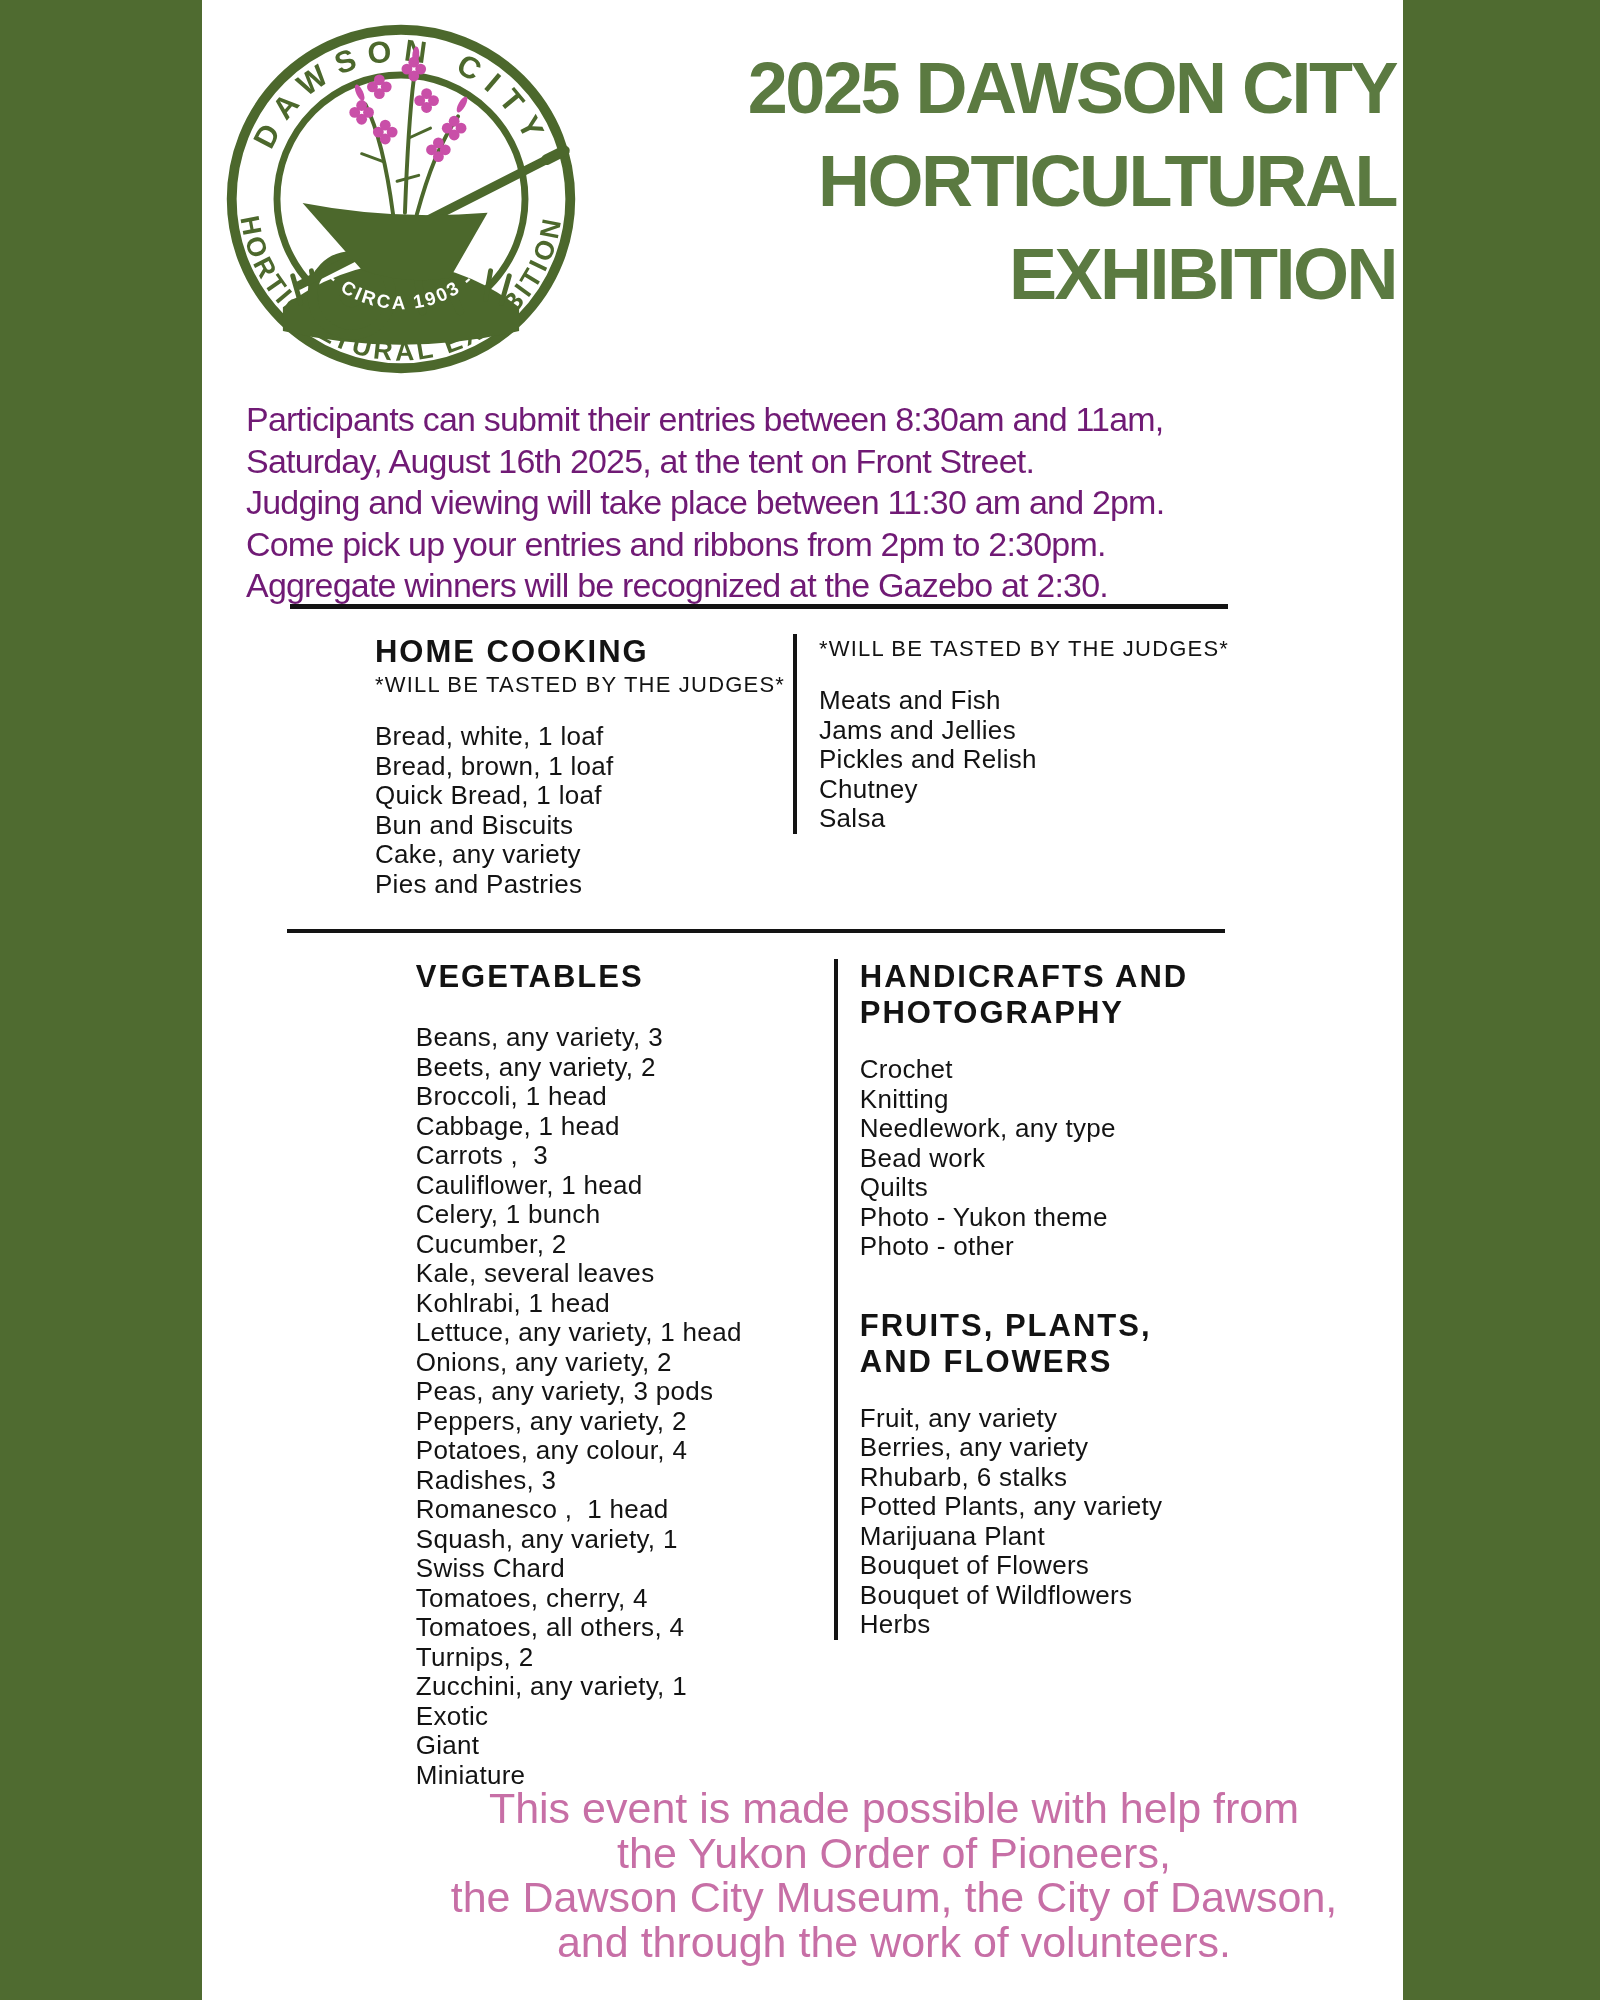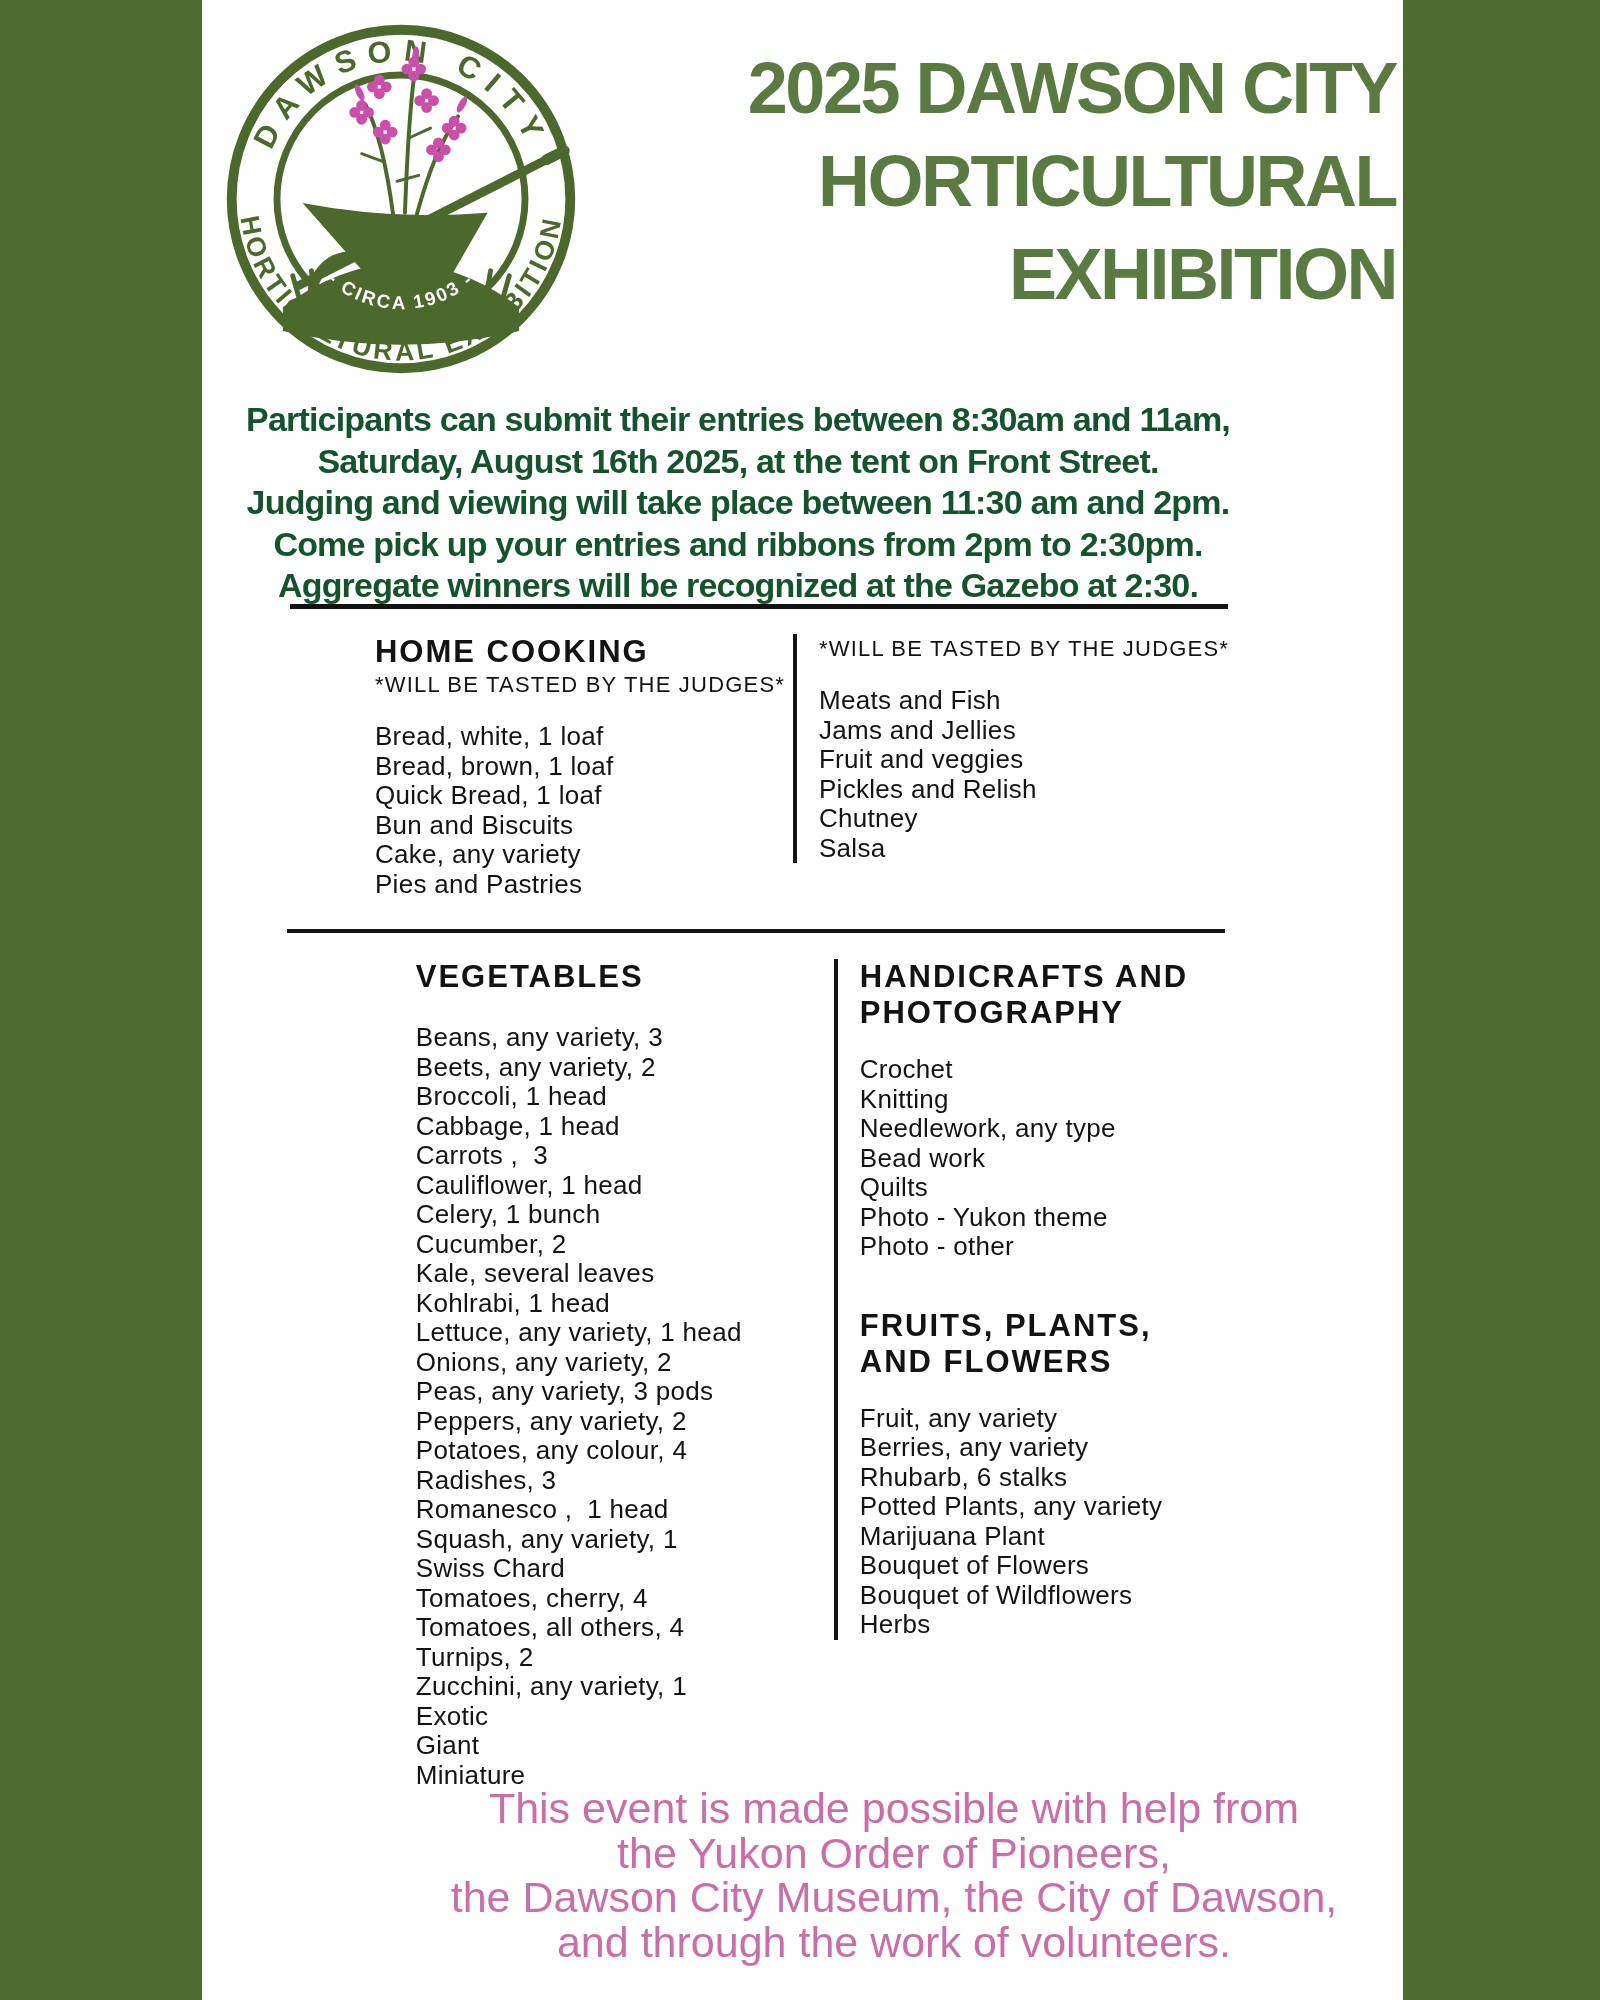--- a/index.html
+++ b/index.html
@@ -29,25 +29,24 @@
     font-weight:700;
     font-size:72px;
     line-height:93px;
     letter-spacing:-2.5px;
     white-space:pre-line;
   }
 
   
   .intro {
     position:absolute; left:246px; top:399px;
-    font-size:34px; font-weight:700;
+    font-size:34px; font-weight:400;
     line-height:41.5px; letter-spacing:-0.8px;
     white-space:pre-line;
-    color:#14532d;
-    text-align:center;
+    color:#701a75;
   }
   .rule-intro {
     position:absolute; left:290px; top:604px;
     width:938px; height:5px; background:#131313;
   }
 
   
   .sections { position:absolute; left:287px; top:634px; width:1030px; }
   .row { display:flex; align-items:flex-start;justify-content:center; }
   .col-left  { width:418px; flex:none; }
@@ -213,21 +212,20 @@
           <div>Bun and Biscuits</div>
           <div>Cake, any variety</div>
           <div>Pies and Pastries</div>
         </div>
     </div>
     <div class="col-right">
       <div class="sec-note">*WILL BE TASTED BY THE JUDGES*</div>
       <div class="items">
           <div>Meats and Fish</div>
           <div>Jams and Jellies</div>
-          <div>Fruit and veggies</div>
           <div>Pickles and Relish</div>
           <div>Chutney</div>
           <div>Salsa</div>
         </div>
     </div>
   </div>
 
   <div class="rule-sections"></div>
 
   <div class="row">

